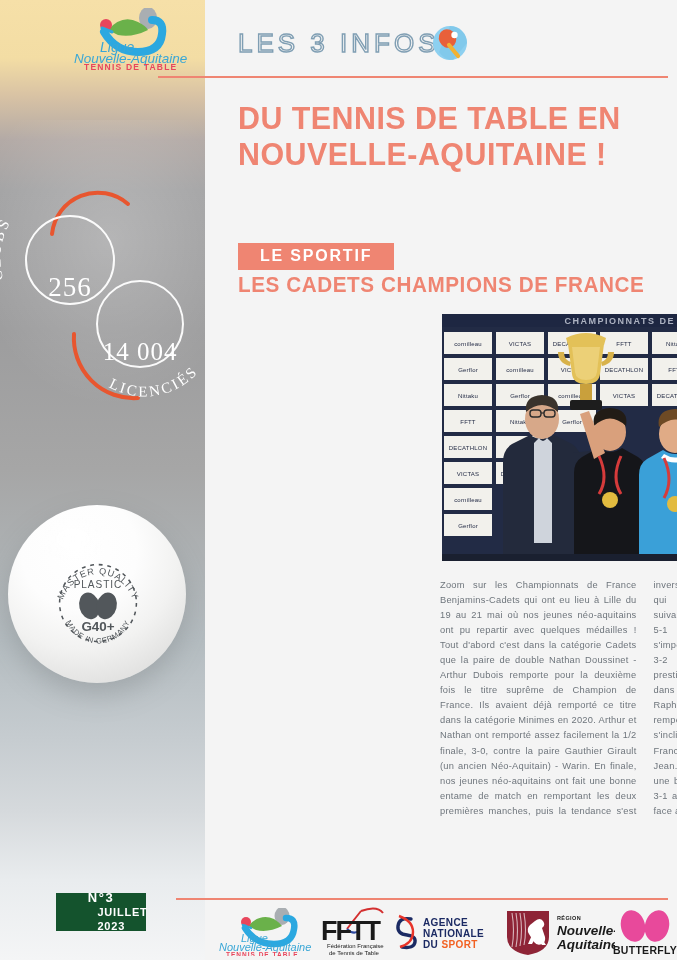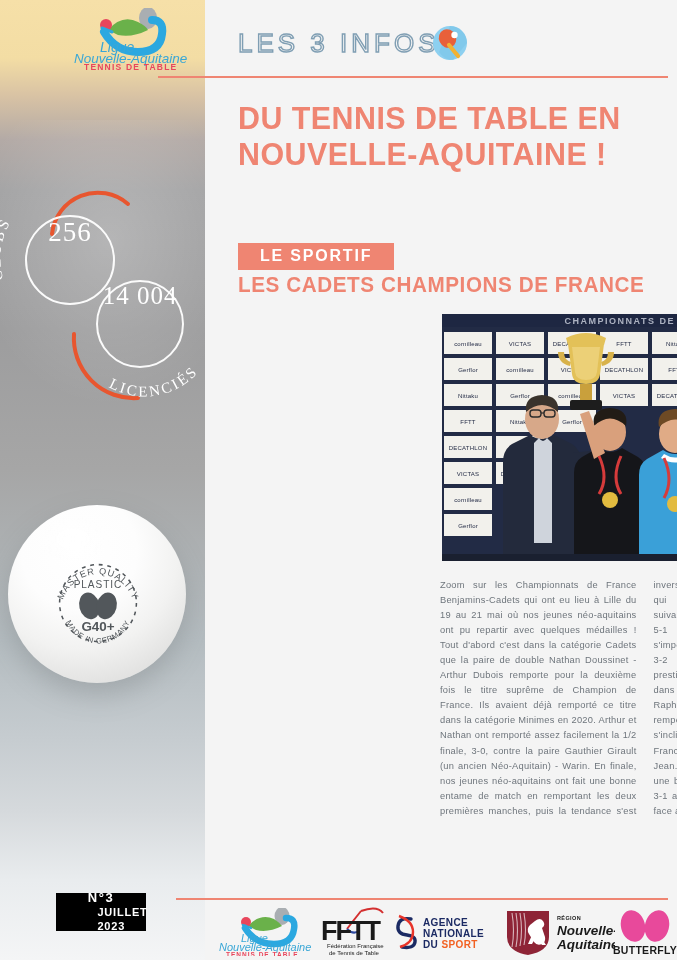--- a/index.html
+++ b/index.html
@@ -67,21 +67,21 @@
     width: 96px; height: 96px;
     color:#555a5e;
   }
   .pp-stamp svg { width: 100%; height: 100%; }
 
   
   .stat-circle {
     position: absolute;
     border: 2px solid rgba(255,255,255,.95);
     border-radius: 50%;
-    display: flex; align-items: flex-start; justify-content: center;
+    display: flex; align-items: flex-end; justify-content: center;
   }
   .stat-circle .num {
     color: #ffffff;
     font-family: "Liberation Serif", serif;
     font-weight: 400;
     letter-spacing: 1px;
   }
   #circle-clubs { left: 25px; top: 215px; width: 90px; height: 90px; }
   #circle-clubs .num { font-size: 27px; }
   #circle-lic { left: 96px; top: 280px; width: 88px; height: 88px; }
@@ -102,21 +102,21 @@
   .arc-accent svg { overflow: visible; }
   .arc-accent path { fill: none; stroke: #e8562f; stroke-linecap: round; }
   #arc-top { left: 48px; top: 190px; width: 90px; height: 50px; }
   #arc-bottom { left: 68px; top: 330px; width: 95px; height: 75px; }
 
   
   #issue-badge {
     position: absolute;
     left: 56px; top: 893px;
     width: 90px; height: 38px;
-    background: #000000;
+    background: #14532d;
     color: #ffffff;
     display: flex; flex-direction: column;
     align-items: center; justify-content: center;
     z-index: 7;
   }
   #issue-badge .bn {
     font-size: 13px; font-weight: bold;
     letter-spacing: 1.5px; line-height: 1.1;
   }
   #issue-badge .bd {

